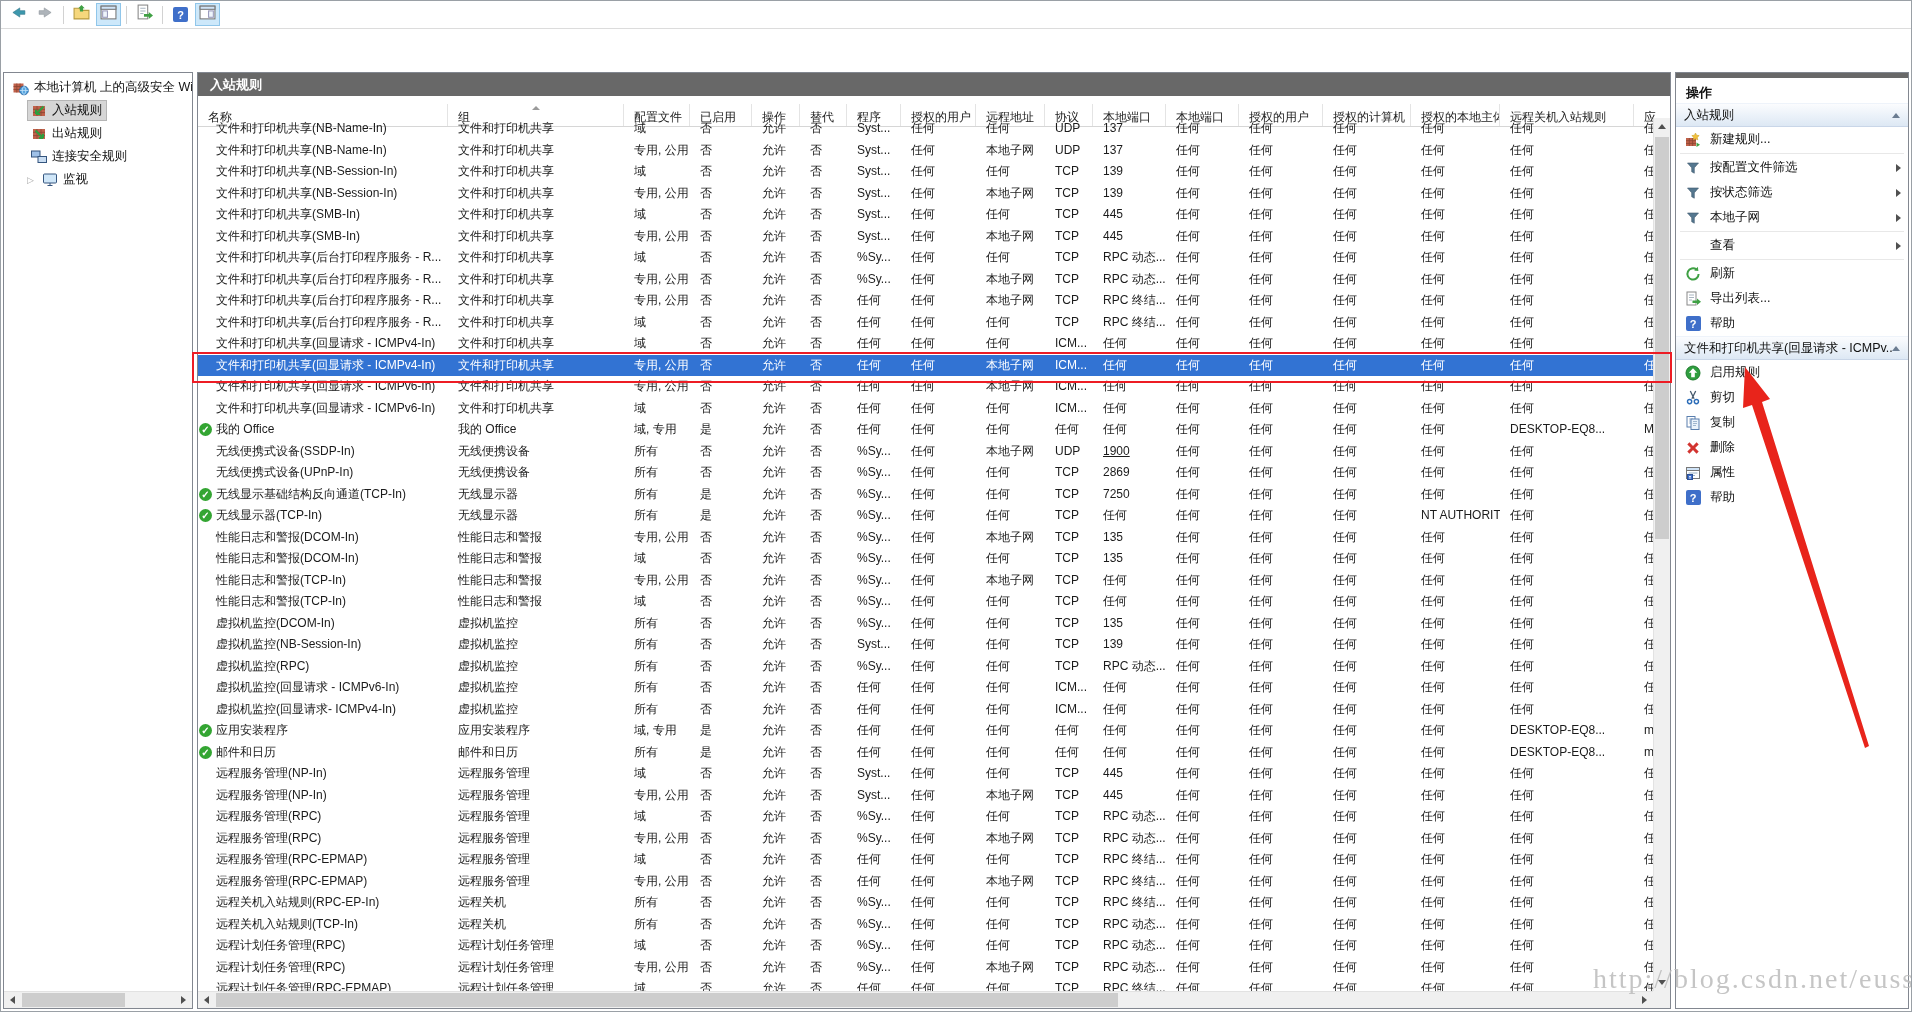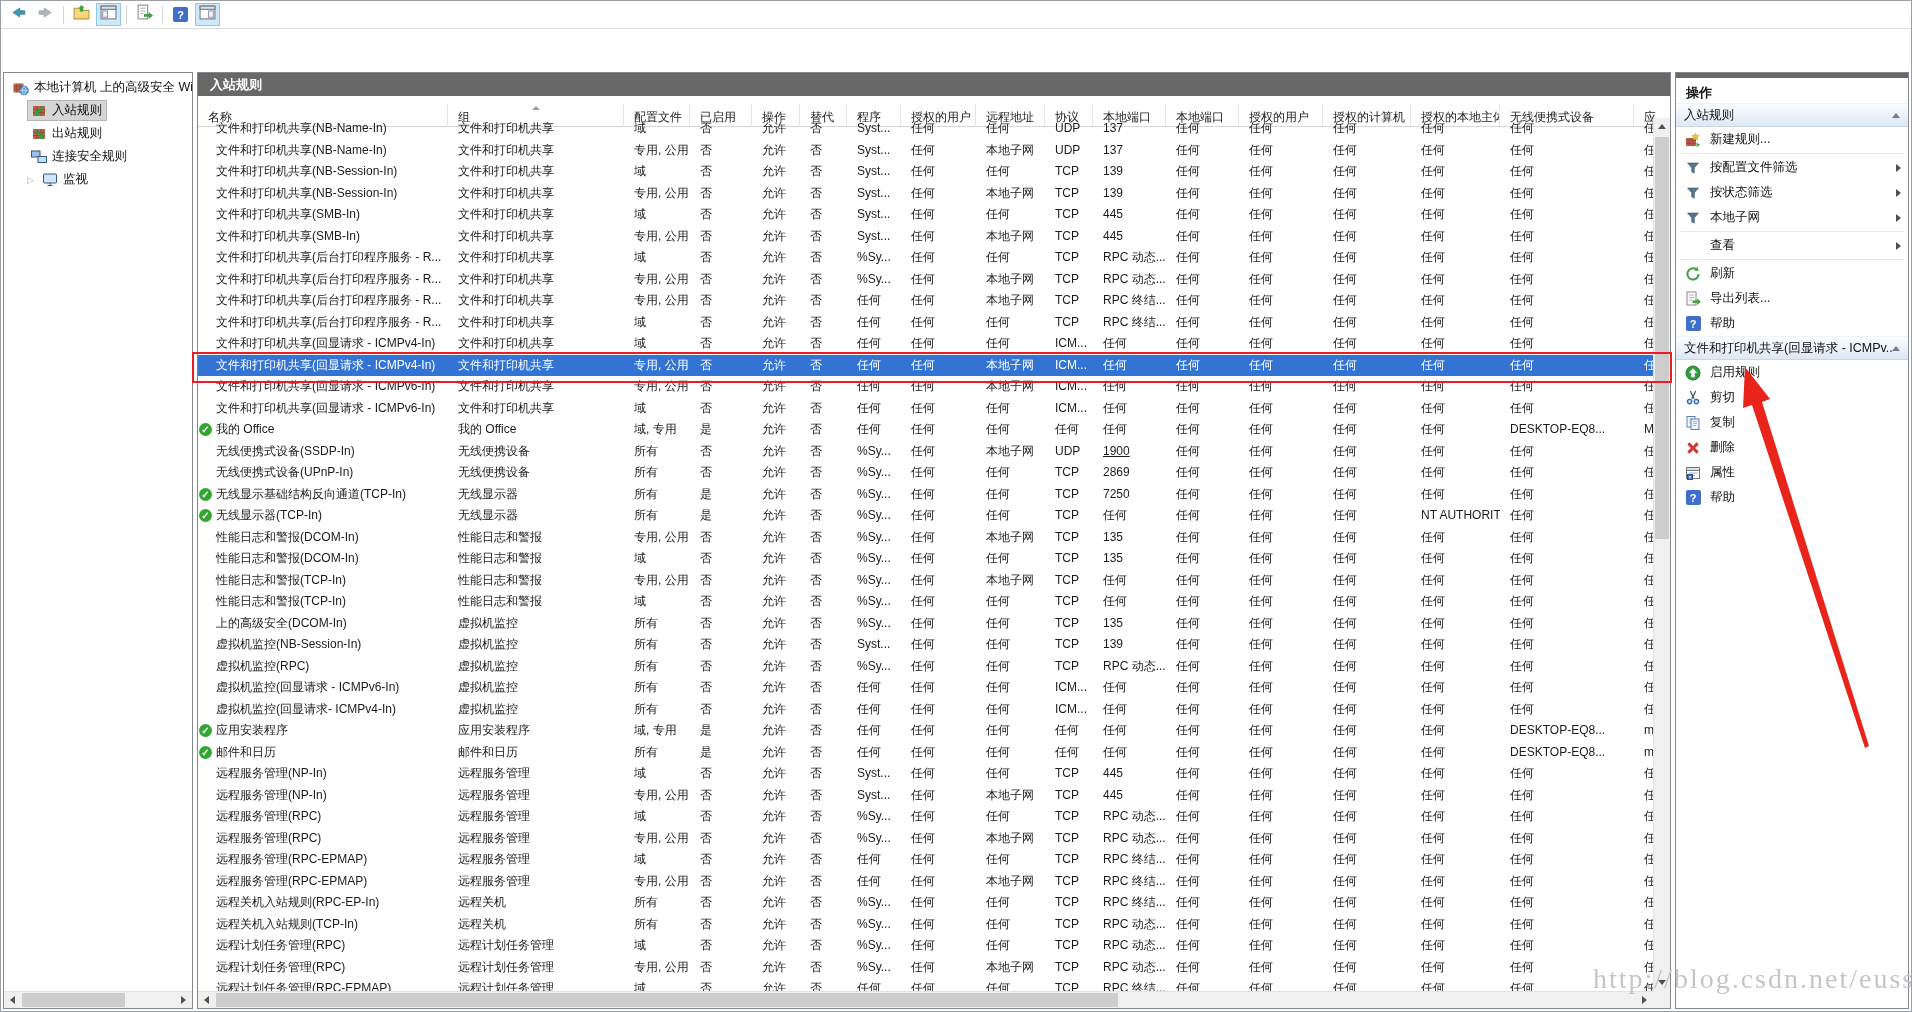--- a/index.html
+++ b/index.html
@@ -222,21 +222,21 @@
           <div class="hcell" style="width: 47px;"><span>替代</span></div>
           <div class="hcell" style="width: 54px;"><span>程序</span></div>
           <div class="hcell" style="width: 75px;"><span>授权的用户</span></div>
           <div class="hcell" style="width: 69px;"><span>远程地址</span></div>
           <div class="hcell" style="width: 48px;"><span>协议</span></div>
           <div class="hcell" style="width: 73px;"><span>本地端口</span></div>
           <div class="hcell" style="width: 73px;"><span>本地端口</span></div>
           <div class="hcell" style="width: 84px;"><span>授权的用户</span></div>
           <div class="hcell" style="width: 88px;"><span>授权的计算机</span></div>
           <div class="hcell" style="width: 89px;"><span>授权的本地主体</span></div>
-          <div class="hcell" style="width: 134px;"><span>无线便携式设备</span></div>
+          <div class="hcell" style="width: 134px;"><span>远程关机入站规则</span></div>
           <div class="hcell" style="width: 40px;"><span>应...</span></div>
         </div>
       <div class="rows" id="rows">
           <div class="row">
             <div class="cell namec" style="width: 250px;"><span>文件和打印机共享(NB-Name-In)</span></div>
             <div class="cell" style="width: 176px;"><span>文件和打印机共享</span></div>
             <div class="cell" style="width: 66px;"><span>域</span></div>
             <div class="cell" style="width: 62px;"><span>否</span></div>
             <div class="cell" style="width: 48px;"><span>允许</span></div>
             <div class="cell" style="width: 47px;"><span>否</span></div>
@@ -664,21 +664,21 @@
             <div class="cell" style="width: 48px;"><span>TCP</span></div>
             <div class="cell" style="width: 73px;"><span>任何</span></div>
             <div class="cell" style="width: 73px;"><span>任何</span></div>
             <div class="cell" style="width: 84px;"><span>任何</span></div>
             <div class="cell" style="width: 88px;"><span>任何</span></div>
             <div class="cell" style="width: 89px;"><span>任何</span></div>
             <div class="cell" style="width: 134px;"><span>任何</span></div>
             <div class="cell" style="width: 40px;"><span>任何</span></div>
           </div>
           <div class="row">
-            <div class="cell namec" style="width: 250px;"><span>上的高级安全(DCOM-In)</span></div>
+            <div class="cell namec" style="width: 250px;"><span>虚拟机监控(DCOM-In)</span></div>
             <div class="cell" style="width: 176px;"><span>虚拟机监控</span></div>
             <div class="cell" style="width: 66px;"><span>所有</span></div>
             <div class="cell" style="width: 62px;"><span>否</span></div>
             <div class="cell" style="width: 48px;"><span>允许</span></div>
             <div class="cell" style="width: 47px;"><span>否</span></div>
             <div class="cell" style="width: 54px;"><span>%Sy...</span></div>
             <div class="cell" style="width: 75px;"><span>任何</span></div>
             <div class="cell" style="width: 69px;"><span>任何</span></div>
             <div class="cell" style="width: 48px;"><span>TCP</span></div>
             <div class="cell" style="width: 73px;"><span>135</span></div>

